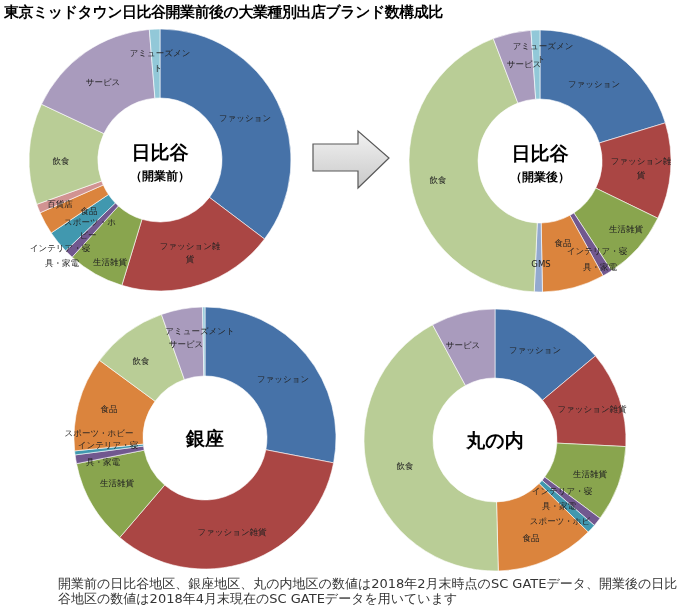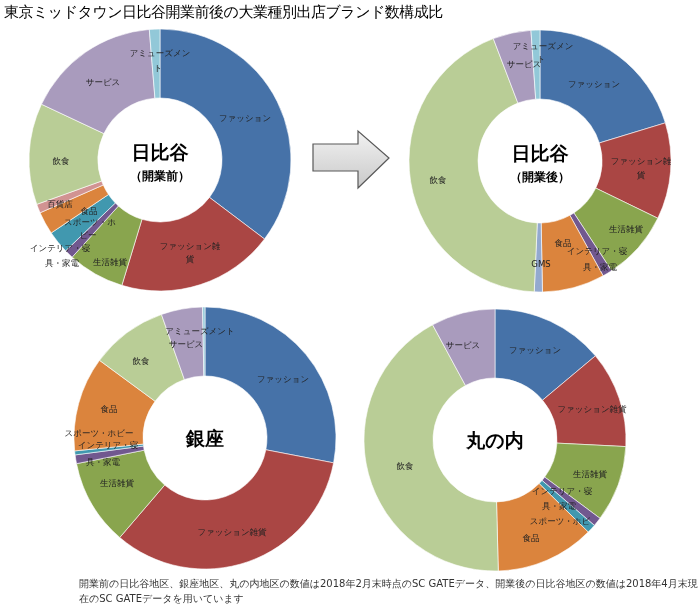--- a/index.html
+++ b/index.html
@@ -1,24 +1,24 @@
 <!DOCTYPE html>
 <html><head>
 <meta charset="utf-8">
 <style>
   html, body { margin: 0; padding: 0; background: #ffffff; }
   body { width: 700px; height: 616px; position: relative; overflow: hidden;
          font-family: "DejaVu Sans", "Liberation Sans", sans-serif; color: #000; }
-  .title { position: absolute; left: 4px; top: 3px; font-size: 15px; font-weight: normal;
+  .title { position: absolute; left: 4px; top: 3px; font-size: 15px; font-weight: bold;
            letter-spacing: -0.5px; white-space: nowrap; }
   svg.canvas { position: absolute; left: 0; top: 0; }
   .seg-label { font-size: 8.5px; fill: #222; font-family: "DejaVu Sans", sans-serif; }
   .center-main { font-size: 19px; font-weight: bold; fill: #000; font-family: "DejaVu Sans", sans-serif; }
   .center-sub { font-size: 12px; font-weight: bold; fill: #000; font-family: "DejaVu Sans", sans-serif; }
-  .note { position: absolute; left: 79px; top: 576px; width: 620px; font-size: 10px; line-height: 15px; color: #333; }
+  .note { position: absolute; left: 58px; top: 576px; width: 620px; font-size: 13px; line-height: 15px; color: #333; }
 </style>
 </head>
 <body>
 
 <div class="title">東京ミッドタウン日比谷開業前後の大業種別出店ブランド数構成比</div>
 
 <svg class="canvas" width="700" height="616" viewBox="0 0 700 616">
   <g id="chart-0">
       <path d="M160,29 A131,131 0 0 1 264.5110715795528,238.98376996126228 L209.4632552513914,197.38163158471954 A62,62 0 0 0 160,98 Z" fill="#4672a8" stroke="#ffffff" stroke-width="0.6"></path>
       <path d="M264.5110715795528,238.98376996126228 A131,131 0 0 1 121.87426214549636,285.32927875420677 L141.95575765664714,219.31614719664748 A62,62 0 0 0 209.4632552513914,197.38163158471954 Z" fill="#aa4644" stroke="#ffffff" stroke-width="0.6"></path>

